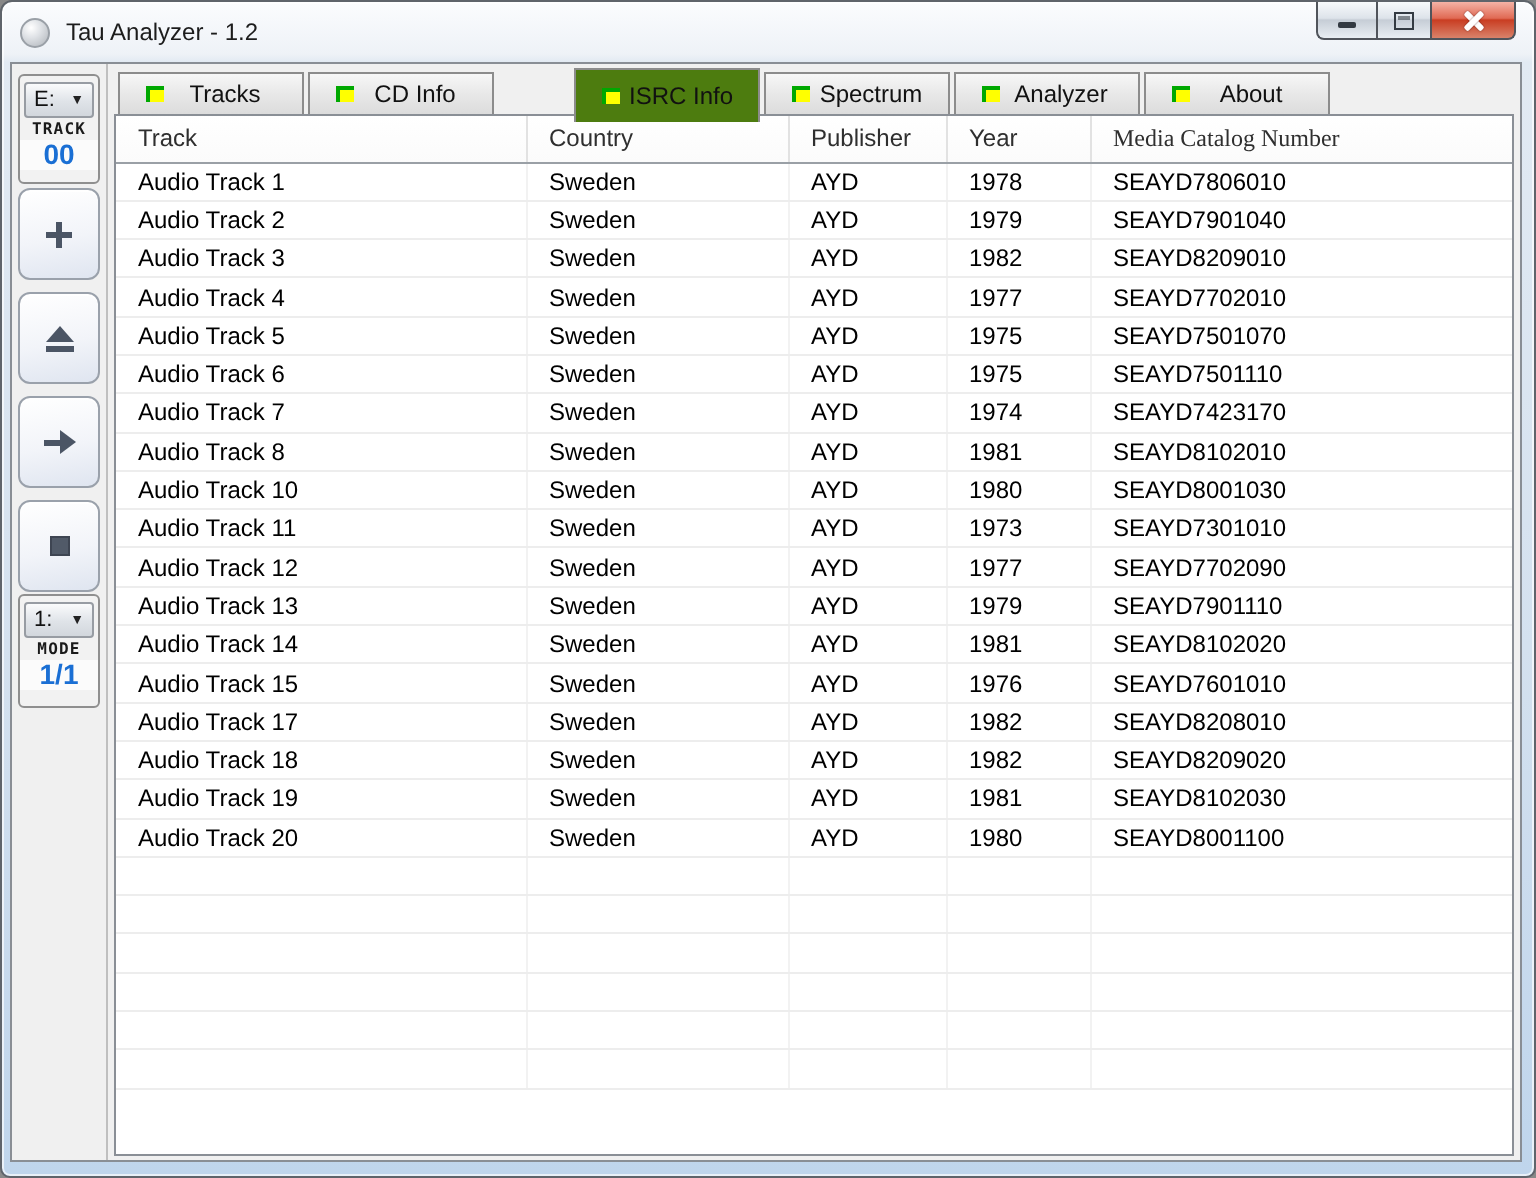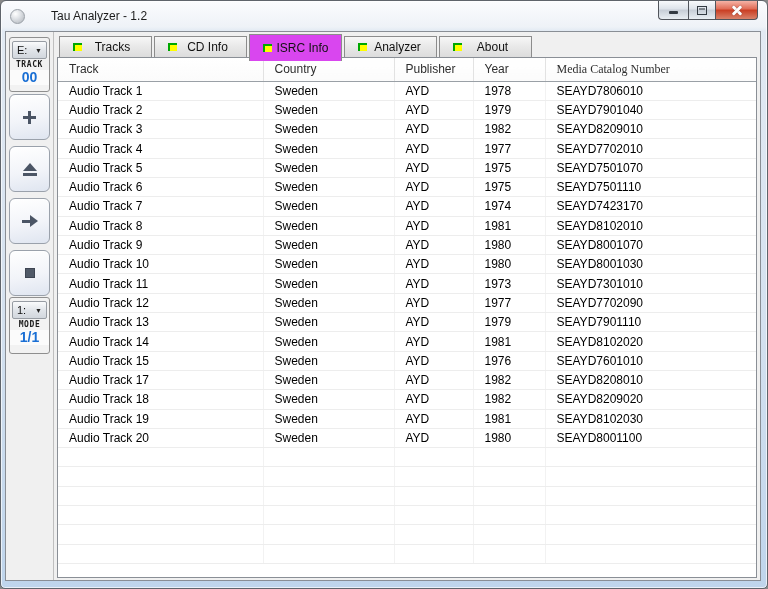--- a/index.html
+++ b/index.html
@@ -8,21 +8,21 @@
 
   
   .window { position:absolute; inset:0; border:1px solid #5f646b; border-radius:6px 6px 5px 5px;
             background:linear-gradient(180deg,#fbfcfe 0%,#eef2f7 26px,#e2eaf3 30px,#d4e1ef 55%,#bfd5ec 100%);
             box-shadow:inset 0 0 0 1px rgba(255,255,255,.65); }
 
   .titlebar { position:absolute; left:0; top:0; right:0; height:30px; }
   .app-icon { position:absolute; left:9px; top:8px; width:15px; height:15px; border-radius:50%;
               background:radial-gradient(circle at 35% 30%, #ffffff 0%, #dfe2e6 40%, #aeb3b9 100%);
               border:1px solid #9aa0a7; }
-  .title-text { position:absolute; left:50px; top:8px; font-size:12px; color:#1c1c1c; }
+  .title-text { position:absolute; left:32px; top:8px; font-size:12px; color:#1c1c1c; }
 
   .winbtns { position:absolute; top:0; right:9px; display:flex; }
   .winbtn { height:19px; border:1px solid #4f5archive359; border:1px solid #50545b; border-top:none;
             display:flex; align-items:center; justify-content:center; position:relative; }
   .winbtn.min { width:30px; border-radius:0 0 0 4px; border-right:none;
             background:linear-gradient(#f8fafc,#dde3ea 45%,#c6cdd6 50%,#e9eef3); }
   .winbtn.max { width:28px;
             background:linear-gradient(#f8fafc,#dde3ea 45%,#c6cdd6 50%,#e9eef3); }
   .winbtn.close { width:42px; border-radius:0 0 4px 0; border-left:none;
             background:linear-gradient(#f5b3a6,#e06a54 45%,#c93d22 50%,#d9826a); }
@@ -71,21 +71,21 @@
   .ic-arrow:after  { content:""; position:absolute; right:0; top:0; width:0; height:0;
                      border-top:6px solid transparent; border-bottom:6px solid transparent;
                      border-left:8px solid #4b5565; }
   .ic-stop { width:10px; height:10px; background:#515a68; border:1px solid #3e4552; }
 
   
   .tabstrip { position:absolute; left:53px; top:4px; height:21px; display:flex; z-index:3; }
   .tab { width:93px; margin-right:2px; border:1px solid #8c8c8c; border-bottom:none;
          background:linear-gradient(#f7f7f7,#e8e8e8 50%,#dcdcdc);
          display:flex; align-items:center; font-size:12px; color:#111; cursor:default; }
-  .tab.active { background:#d946ef; margin-top:-2px; height:27px; border-color:#8c8c8c; z-index:4; }
+  .tab.active { background:#4d7c0f; margin-top:-2px; height:27px; border-color:#8c8c8c; z-index:4;margin-left:38px; }
   .tab-flag { width:9px; height:8px; background:#ffff00; border-left:2px solid #00a800; border-top:2px solid #00a800;
               margin-left:13px; flex:none; }
   .tab-label { flex:1; text-align:center; padding-right:8px; white-space:nowrap; }
 
   
   .panel { position:absolute; left:51px; top:25px; right:3px; bottom:2px; background:#fff;
            border:1px solid #8a8f96; overflow:hidden; z-index:2; }
   table.grid { border-collapse:collapse; table-layout:fixed; width:700px; }
   table.grid col.c0{width:205px} table.grid col.c1{width:131px} table.grid col.c2{width:79px}
   table.grid col.c3{width:72px}  table.grid col.c4{width:213px}
@@ -162,20 +162,24 @@
         <div class="tab">
     <span class="tab-flag"></span>
     <span class="tab-label">CD Info</span>
   </div>
         <div class="tab active">
     <span class="tab-flag"></span>
     <span class="tab-label">ISRC Info</span>
   </div>
         <div class="tab">
     <span class="tab-flag"></span>
+    <span class="tab-label">Spectrum</span>
+  </div>
+        <div class="tab">
+    <span class="tab-flag"></span>
     <span class="tab-label">Analyzer</span>
   </div>
         <div class="tab">
     <span class="tab-flag"></span>
     <span class="tab-label">About</span>
   </div>
       </div>
 
     <div class="panel">
       <table class="grid">
@@ -246,27 +250,20 @@
               <td>SEAYD7423170</td>
             </tr>
             <tr>
               <td>Audio Track 8</td>
               <td>Sweden</td>
               <td>AYD</td>
               <td>1981</td>
               <td>SEAYD8102010</td>
             </tr>
             <tr>
-              <td>Audio Track 9</td>
-              <td>Sweden</td>
-              <td>AYD</td>
-              <td>1980</td>
-              <td>SEAYD8001070</td>
-            </tr>
-            <tr>
               <td>Audio Track 10</td>
               <td>Sweden</td>
               <td>AYD</td>
               <td>1980</td>
               <td>SEAYD8001030</td>
             </tr>
             <tr>
               <td>Audio Track 11</td>
               <td>Sweden</td>
               <td>AYD</td>

